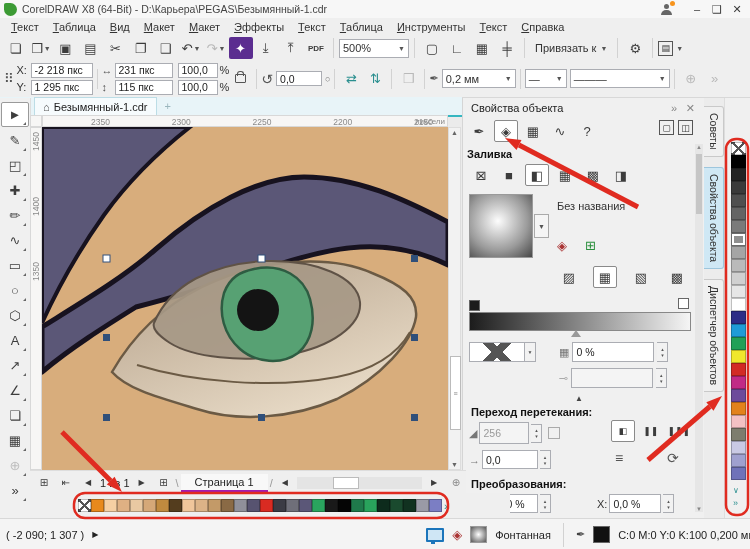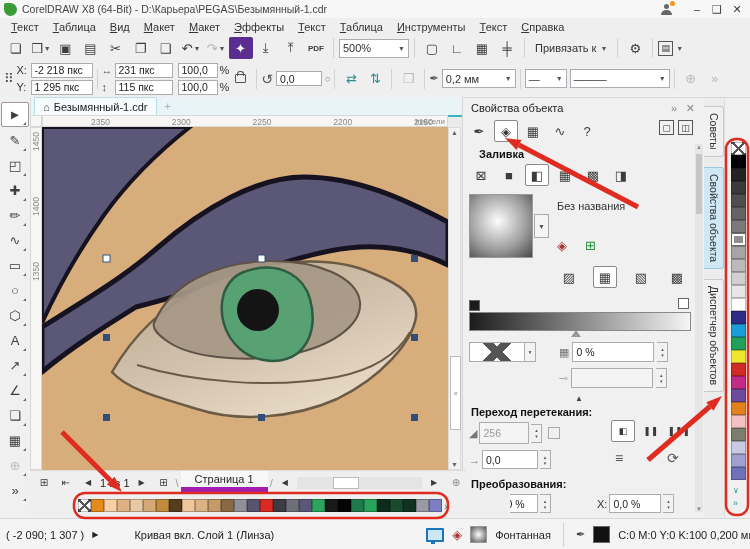--- a/index.html
+++ b/index.html
@@ -413,21 +413,21 @@
       </div>
       <div class="icon-btn">
         <span>?</span>
       </div>
     </div>
   <div class="abs row" style="right:12px;top:22px;gap:4px">
     <span class="boxed">▢</span>
     <span class="boxed">◫</span>
   </div>
 
-  <div class="abs section-label" style="left:16px;top:50px">Заливка</div>
+  <div class="abs section-label" style="left:4px;top:50px">Заливка</div>
   <div class="abs row" style="left:6px;top:66px;gap:4px">
 
   <div class="icon-btn">
         <span>⊠</span>
       </div>
       <div class="icon-btn">
         <span>■</span>
       </div>
       <div class="icon-btn active">
         <span>◧</span>
@@ -581,21 +581,21 @@
 </div>
 
 <div class="abs row bar" style="left:30px;top:470px;width:432px;height:23px;border-top:1px solid #ddd;gap:2px;padding-left:4px">
   <span class="icon-btn small" style="font-size:10px">⊞</span>
   <span class="icon-btn small" style="font-size:10px">⇤</span>
   <span class="icon-btn small" style="font-size:8px">◀</span>
   <span style="color:#222">1 из 1</span>
   <span class="icon-btn small" style="font-size:8px">▶</span>
   <span class="icon-btn small" style="font-size:10px">⊞</span>
   <span class="tab-sep">\</span>
-  <div style="padding:2px 14px;background:#f8f8f8;border-bottom:8px solid #a21caf;color:#222">Страница 1</div>
+  <div style="padding:2px 14px;background:#f8f8f8;border-bottom:2px solid #a21caf;color:#222">Страница 1</div>
   <span class="tab-sep">/</span>
   <span class="icon-btn small" style="font-size:8px">◀</span>
   <div style="flex:1;height:12px;background:#e4e4e4;position:relative">
     <div style="position:absolute;left:36px;width:26px;height:12px;background:#fff;border:1px solid #bbb;box-sizing:border-box"></div>
   </div>
   <span class="icon-btn small" style="font-size:8px">▶</span>
   <span class="icon-btn small" style="font-size:10px;color:#888">⊕</span>
 </div>
 
 <div class="abs row" style="left:30px;top:493px;width:432px;height:25px;background:#efefef;padding-left:48px">
@@ -629,21 +629,20 @@
       <div class="swatch" style="background: rgb(17, 50, 32);"></div>
       <div class="swatch" style="background: rgb(154, 154, 166);"></div>
       <div class="swatch" style="background: rgb(123, 126, 196);"></div>
     </div>
   <span style="color:#2a8f8f;margin-left:2px">›</span>
 </div>
 
 <div class="abs row" style="left:0;top:518px;width:750px;height:31px;background:#f4f4f4;border-top:1px solid #d8d8d8;padding:0 6px;gap:8px">
   <span style="color:#222">( -2 090; 1 307 )</span>
   <span style="font-size:8px;color:#222">▶</span>
-  <span style="margin-left:28px;color:#222">Кривая вкл. Слой 1  (Линза)</span>
   <div style="flex:1"></div>
   <div class="monitor-icon"></div>
   <span style="color:#a33;font-size:13px">◈</span>
   <div style="width:15px;height:15px;border:1px solid #999;background:radial-gradient(circle,#fff 0%,#666 90%)"></div>
   <span style="color:#222">Фонтанная</span>
   <div class="sep" style="height:24px"></div>
   <span style="color:#444">✒</span>
   <div style="width:15px;height:15px;border:1px solid #666;background:#111"></div>
   <span style="color:#222">C:0 M:0 Y:0 K:100  0,200 мм</span>
 </div>

